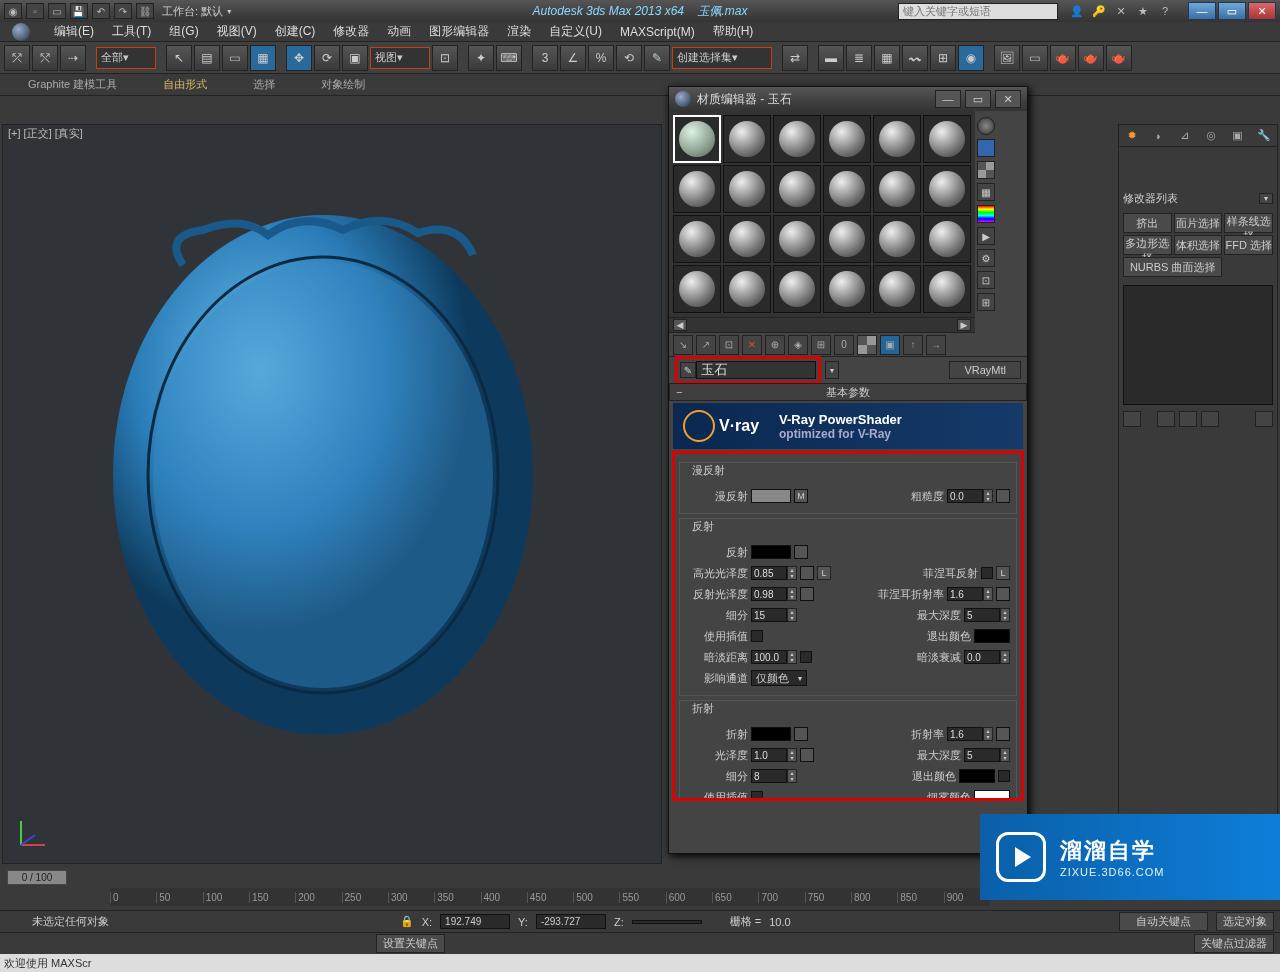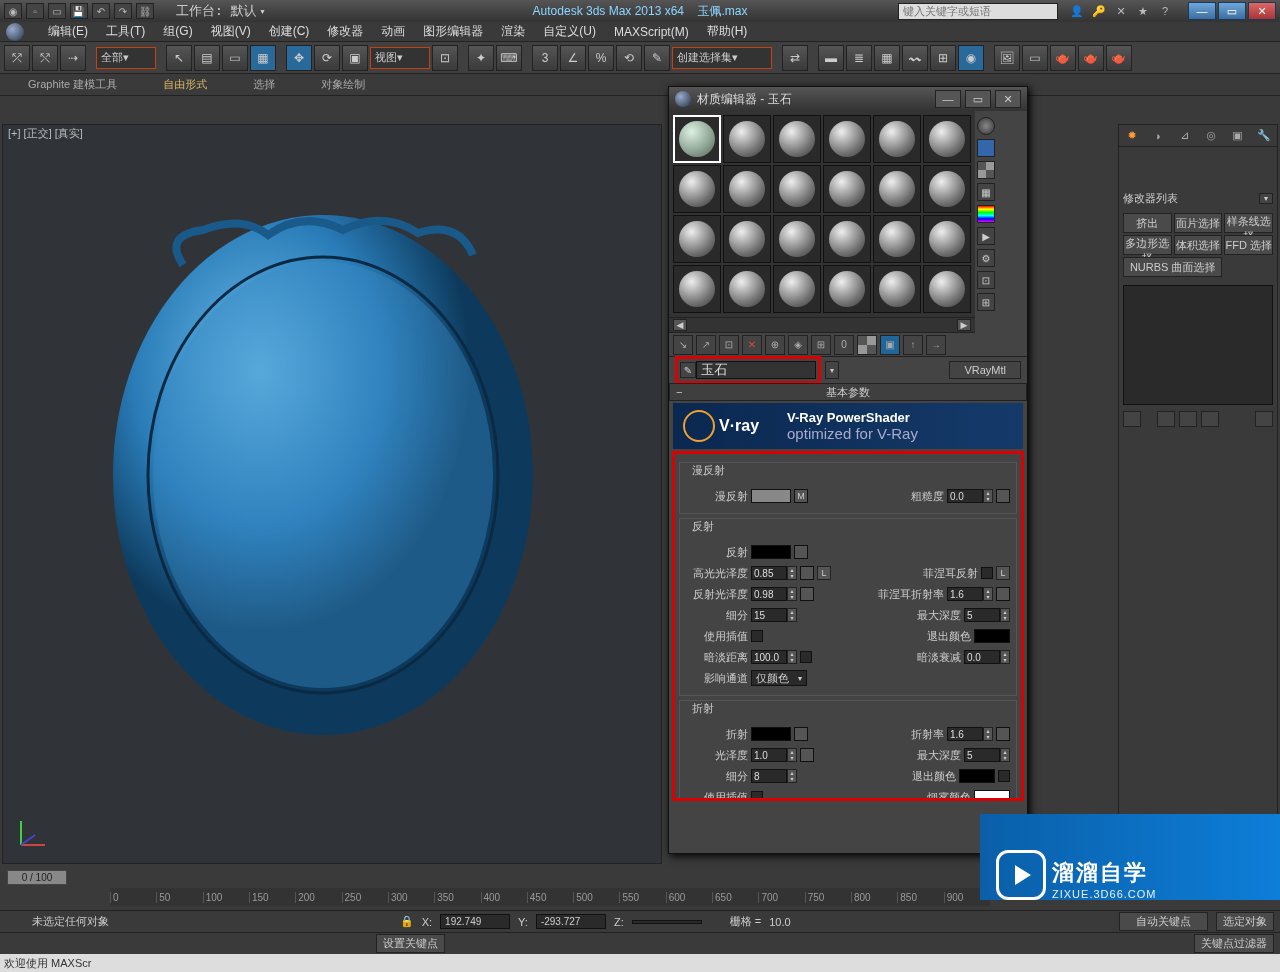--- a/index.html
+++ b/index.html
@@ -1,26 +1,26 @@
 <!DOCTYPE html>
 <html><head>
 <meta charset="utf-8">
 <style>
 * { margin:0; padding:0; box-sizing:border-box; font-family:"Microsoft YaHei",Arial,sans-serif; }
 body { background:#3a3a3a; color:#ccc; font-size:11px; overflow:hidden; width:1280px; height:972px; position:relative; }
 .titlebar { height:22px; background:linear-gradient(#555,#333); display:flex; align-items:center; padding:0 4px; gap:4px; }
 .titlebar .icon-btn { width:18px; height:16px; background:#444; border:1px solid #222; display:flex; align-items:center; justify-content:center; font-size:10px; color:#bbb; cursor:pointer; }
-.workspace-label { margin-left:18px; color:#ccc; font-size:13px;font-family:Liberation Mono, monospace; }
-.app-title { position:absolute; left:50%; transform:translateX(-50%); color:#8cd6ff; font-size:12px; }
+.workspace-label { margin-left:4px; color:#ccc; font-size:11px; }
+.app-title { position:absolute; left:50%; transform:translateX(-50%); color:#8cd6ff; font-size:12px;font-style:italic; }
 .search-box { margin-left:auto; }
 .search-box input { background:#ddd; border:1px solid #222; height:17px; width:160px; font-size:11px; padding:0 4px; }
 .win-ctrls { display:flex; gap:2px; margin-left:10px; }
 .win-ctrls div { width:28px; height:18px; background:linear-gradient(#6fa8dc,#3d6d9e); border:1px solid #1a3a5c; display:flex; align-items:center; justify-content:center; font-size:11px; cursor:pointer; color:#fff; }
 .win-ctrls .close { background:linear-gradient(#d66,#a33); }
-.menubar { height:20px; background:#3a3a3a; display:flex; align-items:center; padding:0 6px; gap:2px; border-bottom:1px solid #222; }
+.menubar { height:20px; background:#3a3a3a; display:flex; align-items:center; padding:0 12px; gap:2px; border-bottom:1px solid #222; }
 .menubar .logo-sphere { width:32px; height:20px; display:flex; align-items:center; }
 .menubar .logo-sphere::before{content:"";width:18px;height:18px;border-radius:50%;background:radial-gradient(circle at 35% 35%,#9ac,#234);display:inline-block;}
 .menubar span { padding:2px 8px; color:#ddd; cursor:pointer; font-size:12px; }
 .toolbar-row { height:32px; background:#404040; border-bottom:1px solid #222; display:flex; align-items:center; padding:0 4px; gap:2px; }
 .tool-btn { width:26px; height:26px; background:linear-gradient(#555,#3a3a3a); border:1px solid #222; display:flex; align-items:center; justify-content:center; cursor:pointer; font-size:12px; color:#ccc; }
 .tool-btn.blue { background:#2a6a9a; }
 .tool-sep { width:6px; height:26px; }
 .tool-dropdown { height:22px; background:#333; border:1px solid #c2410c; color:#ccc; padding:0 4px; min-width:60px; display:flex; align-items:center; }
 .ribbon-tabs { height:22px; background:#3a3a3a; display:flex; align-items:center; padding:0 20px; gap:30px; border-bottom:1px solid #222; }
 .ribbon-tabs span { color:#aaa; cursor:pointer; padding:2px 8px; }
@@ -78,44 +78,44 @@
 .mat-toolbar div { width:20px; height:20px; border:1px solid #222; background:#444; cursor:pointer; display:flex; align-items:center; justify-content:center; font-size:10px; color:#aaa;}
 .mat-toolbar div.x{color:#d44;}
 .mat-name { height:26px; display:flex; align-items:center; padding:0 6px; gap:4px; }
 .mat-name .box { display:flex; align-items:center; border:3px solid #d00; padding:2px; }
 .mat-name input { background:#333; border:1px solid #111; color:#ddd; height:18px; width:120px; padding:0 4px; }
 .mat-name .pick{width:16px;height:16px;border:1px solid #222;display:flex;align-items:center;justify-content:center;font-size:10px;}
 .mat-name .drop{width:14px;height:18px;background:#444;border:1px solid #222;display:flex;align-items:center;justify-content:center;font-size:8px;}
 .mat-name .type { margin-left:auto; background:#444; padding:2px 14px; border:1px solid #222; font-size:11px;text-align:center; }
 .rollout-hdr { height:18px; background:#3f3f3f; border:1px solid #222; display:flex; align-items:center; justify-content:center; color:#ccc; font-size:11px; position:relative;}
 .rollout-hdr::before{content:"−";position:absolute;left:6px;}
-.vray-banner { height:46px; background:linear-gradient(90deg,#0a2850,#153a6a); margin:2px 4px; display:flex; align-items:center; padding:0 10px; gap:28px; }
+.vray-banner { height:46px; background:linear-gradient(90deg,#0a2850,#153a6a); margin:2px 4px; display:flex; align-items:center; padding:0 10px; gap:20px; }
 .vray-banner .logo { font-size:16px; font-weight:bold; color:#fff; display:flex; align-items:center; gap:4px;}
 .vray-banner .logo::before{content:"";width:28px;height:28px;border:2px solid #f0a030;border-radius:50%;display:inline-block;}
 .vray-banner .ps { color:#fff; font-size:13px; font-weight:bold; }
-.vray-banner .sub { color:#aac; font-size:15px; display:block; font-weight:normal;}
+.vray-banner .sub { color:#aac; font-size:12px; display:block; font-weight:bold;}
 .red-box { border:3px solid #d00; margin:0 3px; padding:4px 4px 0 4px; height:350px; overflow:hidden;}
 .group { border:1px solid #555; margin:4px 0; padding:22px 6px 6px 6px; position:relative; }
 .group .gt { position:absolute; top:-1px; left:8px; background:#444; padding:0 4px; font-size:11px; color:#ccc; top:0px;}
 .param-row { display:flex; align-items:center; height:20px; gap:3px; margin:1px 0; font-size:11px; }
 .param-row label { width:62px; text-align:right; color:#ccc; }
 .param-row label.w{width:58px;}
 .param-row .swatch { width:40px; height:14px; border:1px solid #111; }
 .param-row .sw-m{width:14px;height:14px;border:1px solid #111;background:#555;display:flex;align-items:center;justify-content:center;font-size:9px;}
 .param-row .spin { display:flex; }
 .param-row .spin input { width:36px; height:14px; background:#2a2a2a; border:1px solid #111; color:#ddd; font-size:10px; padding:0 2px; }
 .param-row .spin .ar { width:10px; height:14px; background:#555; border:1px solid #222; display:flex; flex-direction:column; }
 .param-row .spin .ar div{flex:1;font-size:6px;display:flex;align-items:center;justify-content:center;line-height:1;}
 .param-row .chk { width:12px; height:12px; border:1px solid #111; background:#2a2a2a; }
 .param-row .sel { background:#2a2a2a; border:1px solid #111; color:#ccc; height:16px; padding:0 4px; min-width:56px; display:flex; align-items:center; justify-content:space-between;}
 .param-row .gap { flex:1; }
 .param-row .btn-l{width:14px;height:14px;background:#555;border:1px solid #222;display:flex;align-items:center;justify-content:center;font-size:9px;}
 
 
-.watermark { position:absolute; right:0; bottom:72px; width:300px; height:86px; background:linear-gradient(90deg,#0a5fa8,#0d7ed9); display:flex; align-items:flex-end; gap:6px; padding:0 16px; }
+.watermark { position:absolute; right:0; bottom:72px; width:300px; height:86px; background:linear-gradient(90deg,#0a5fa8,#0d7ed9); display:flex; align-items:center; gap:14px; padding:0 16px; }
 .watermark .play { width:50px; height:50px; border:3px solid #fff; border-radius:12px; display:flex; align-items:center; justify-content:center; }
 .watermark .play::before{content:"";width:0;height:0;border-left:16px solid #fff;border-top:10px solid transparent;border-bottom:10px solid transparent;margin-left:4px;}
 .watermark .txt { color:#fff; }
 .watermark .txt .big { font-size:22px; font-weight:bold; letter-spacing:2px;}
 .watermark .txt .small { font-size:11px; letter-spacing:1px; opacity:.9;}
 
 .help-icons{display:flex;gap:4px;align-items:center;margin-left:6px;}
 .help-icons div{width:18px;height:16px;display:flex;align-items:center;justify-content:center;color:#bbb;cursor:pointer;}
 
 svg.jade{width:100%;height:100%;}

